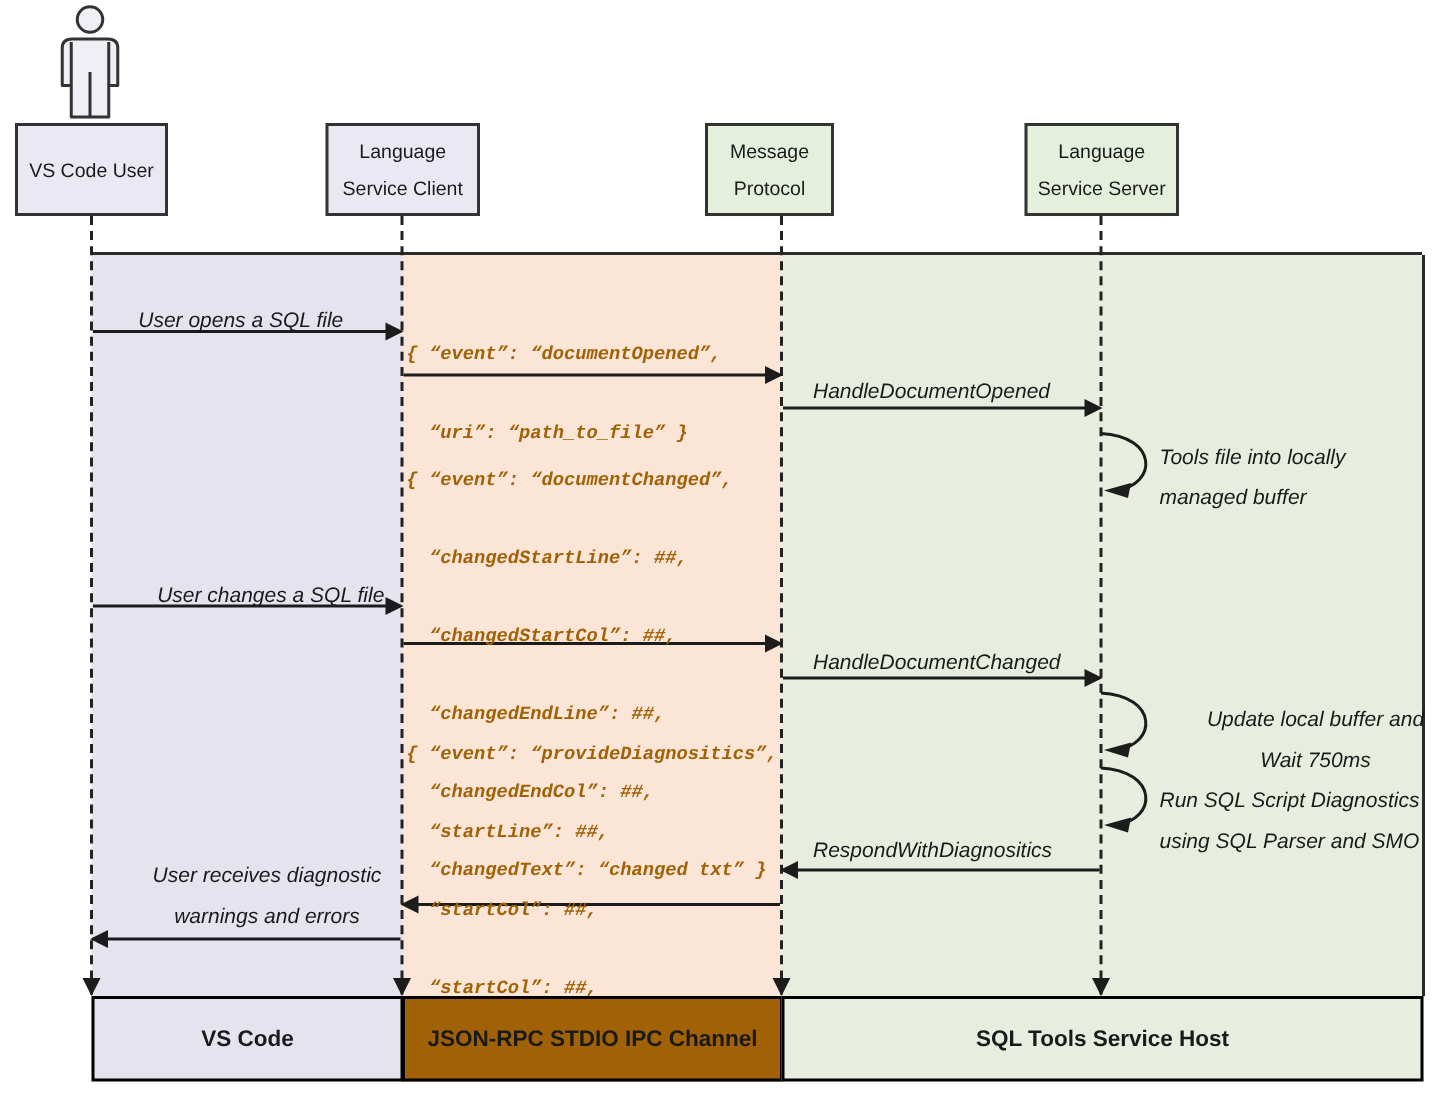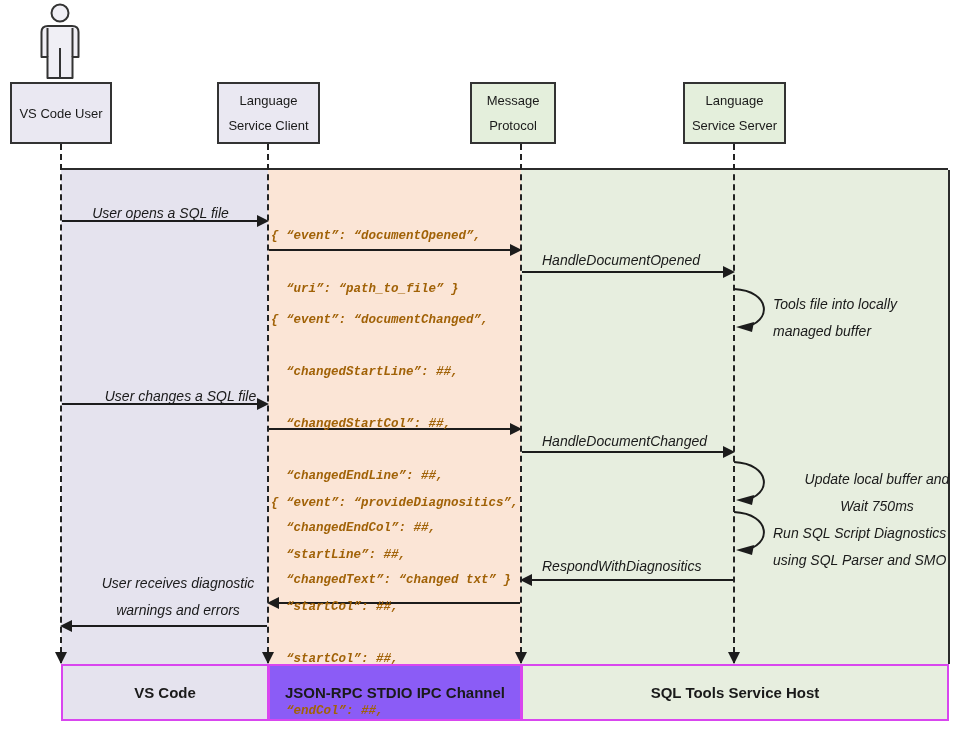--- a/index.html
+++ b/index.html
@@ -22,24 +22,24 @@
   
   .hdrbox{position:absolute;top:82px;height:62px;border:2px solid #333;box-sizing:border-box;
     display:flex;flex-direction:column;align-items:center;justify-content:center;
     font-size:13px;line-height:25px;text-align:center;z-index:3;}
   .hb-lav{background:#eae8f2;} .hb-grn{background:#e4efdc;}
   .hb-user{left:10px;width:102px;} .hb-client{left:217px;width:103px;}
   .hb-protocol{left:470px;width:86px;} .hb-server{left:683px;width:103px;}
   
   .actor{position:absolute;left:36px;top:2px;z-index:3;}
   
-  .lane{position:absolute;top:664px;height:57px;border:2px solid #d946ef;box-sizing:border-box;
+  .lane{position:absolute;top:664px;height:57px;border:2px solid #000000;box-sizing:border-box;
     display:flex;align-items:center;justify-content:center;font-size:15px;font-weight:bold;z-index:3;}
   .lane-vscode{left:61px;width:208px;background:#e5e3ee;}
-  .lane-ipc{left:268px;width:254px;background:#8b5cf6;}
+  .lane-ipc{left:268px;width:254px;background:#a16207;}
   .lane-host{left:521px;width:428px;background:#e7eedf;}
   
   .arrow{position:absolute;height:0;border-top:2px solid #1c1c1c;z-index:3;}
   .arrow.right::after{content:"";position:absolute;right:-2px;top:-7px;width:0;height:0;
     border-top:6px solid transparent;border-bottom:6px solid transparent;border-left:12px solid #1c1c1c;}
   .arrow.left::before{content:"";position:absolute;left:-2px;top:-7px;width:0;height:0;
     border-top:6px solid transparent;border-bottom:6px solid transparent;border-right:12px solid #1c1c1c;}
   
   .lbl{position:absolute;font-style:italic;font-size:14px;line-height:16px;z-index:4;white-space:nowrap;}
   .lbl.ctr{text-align:center;white-space:normal;line-height:27px;}

